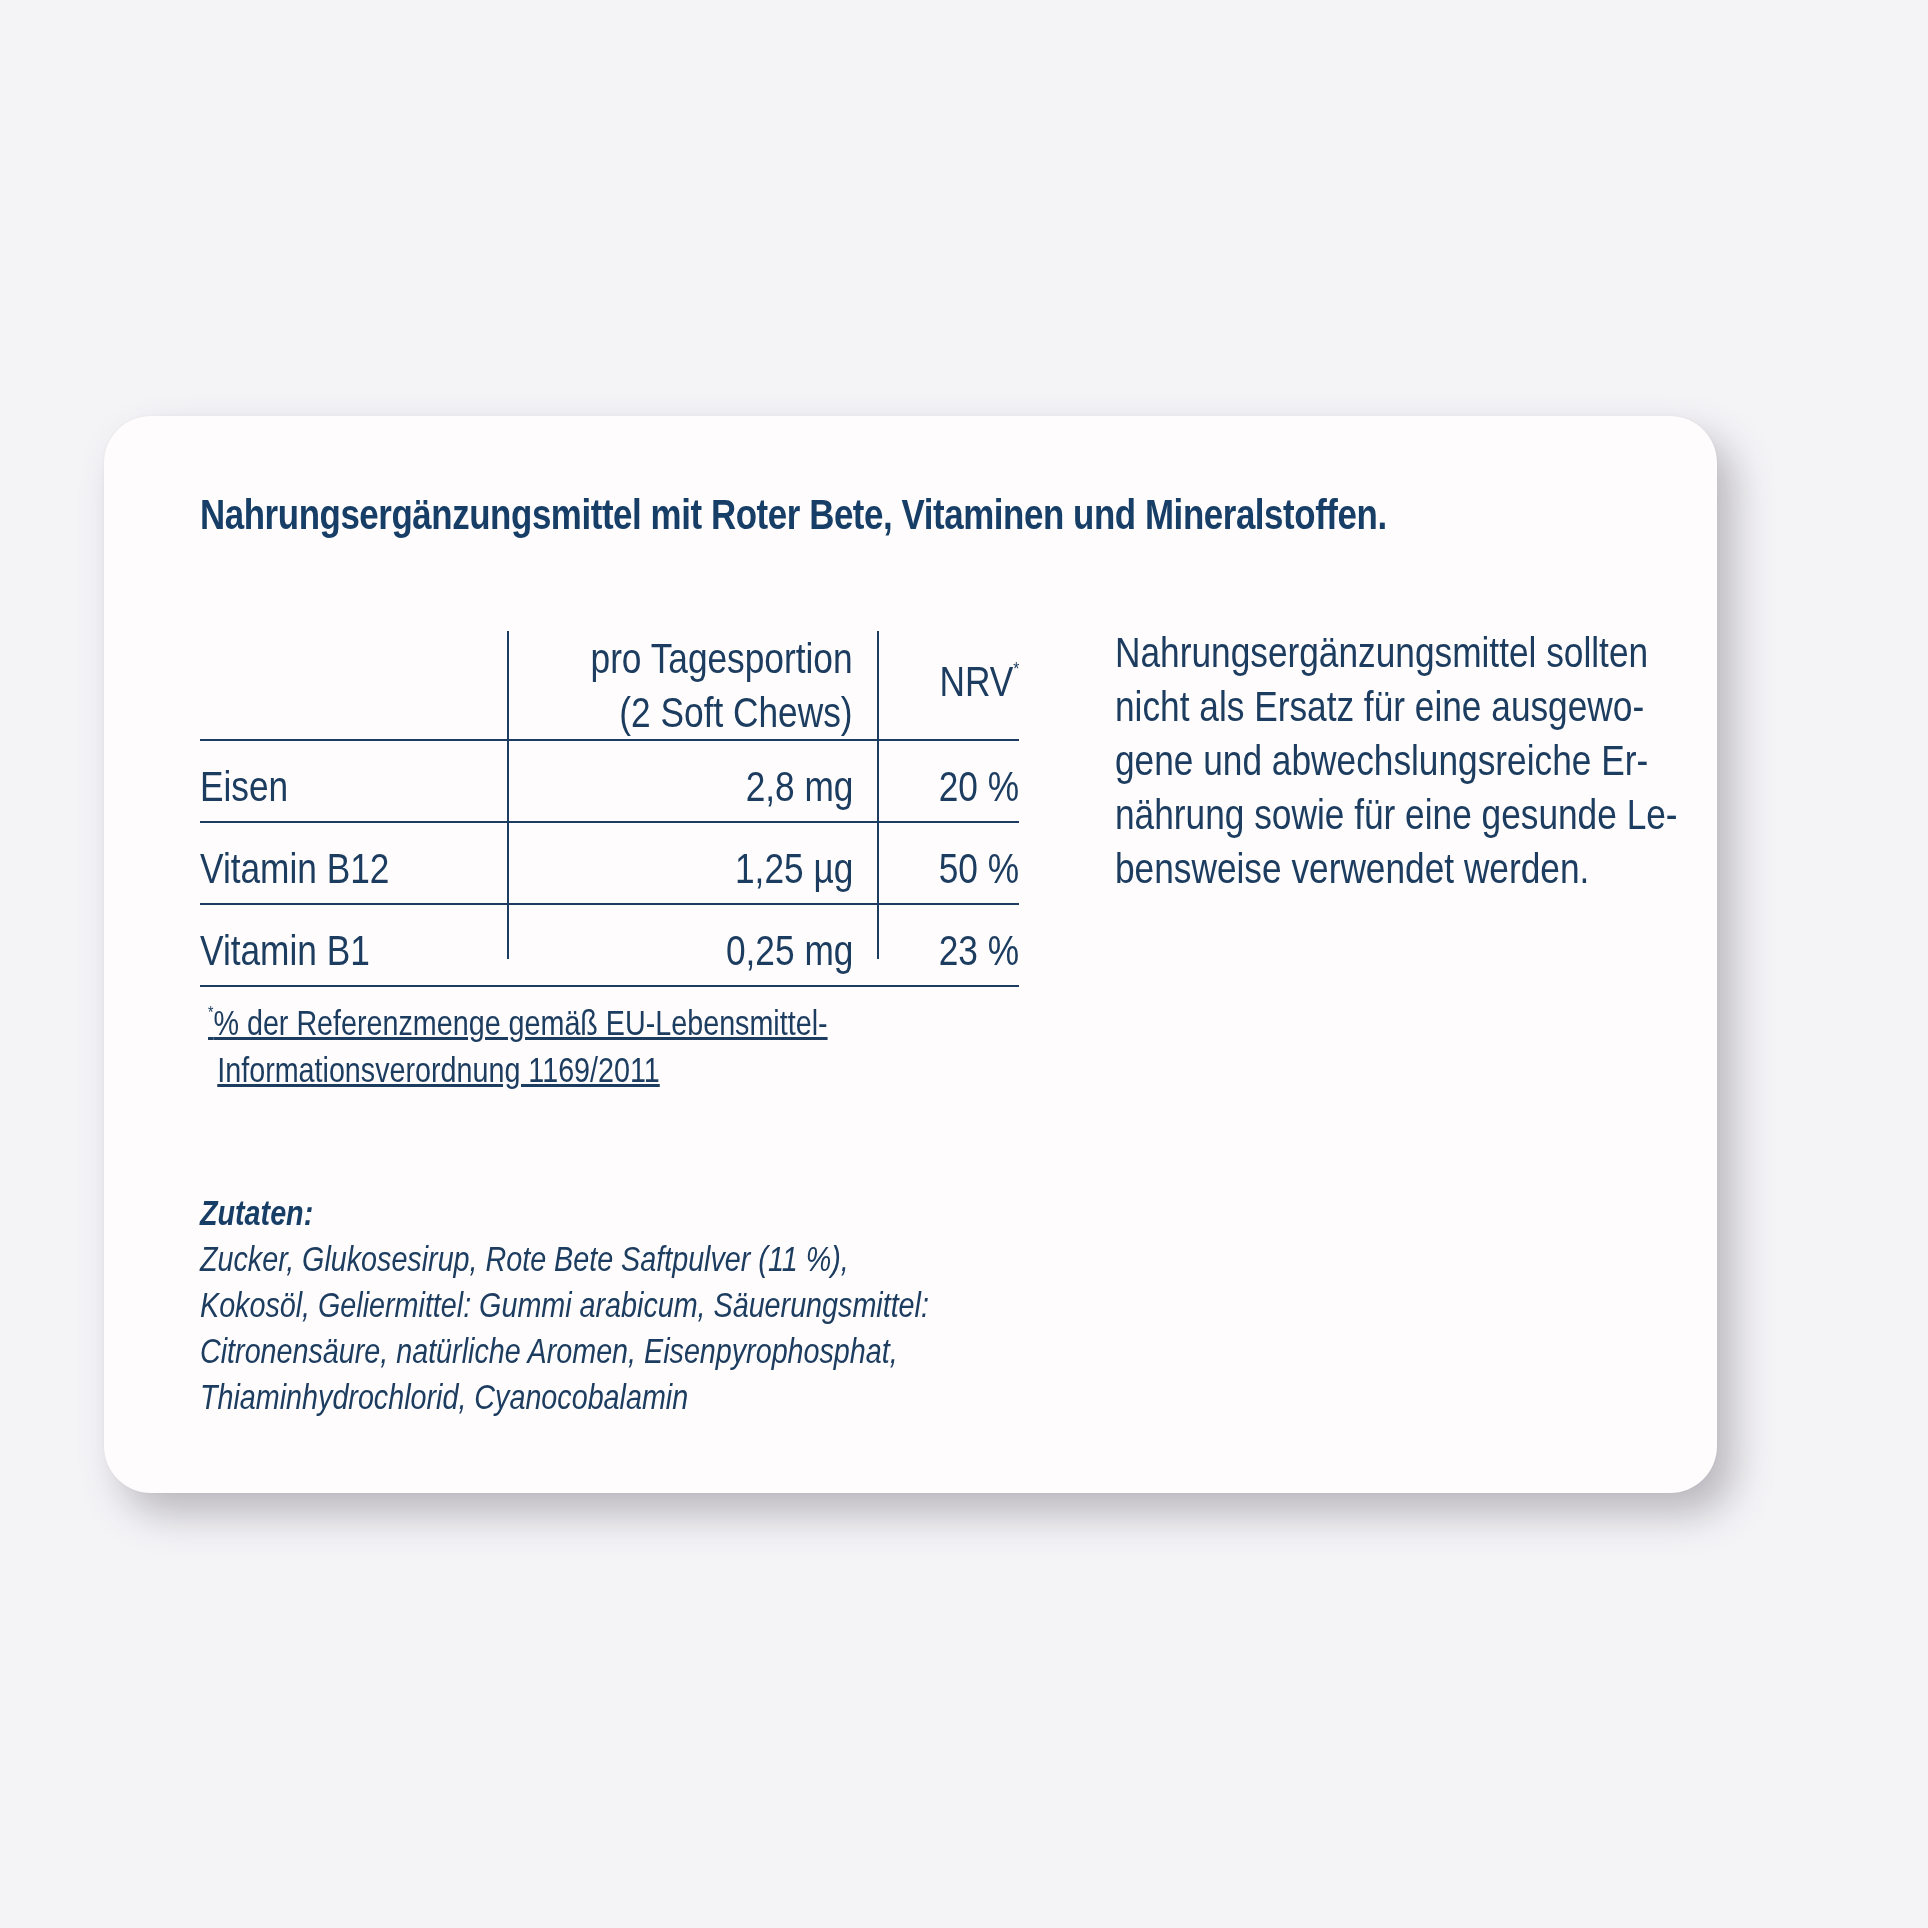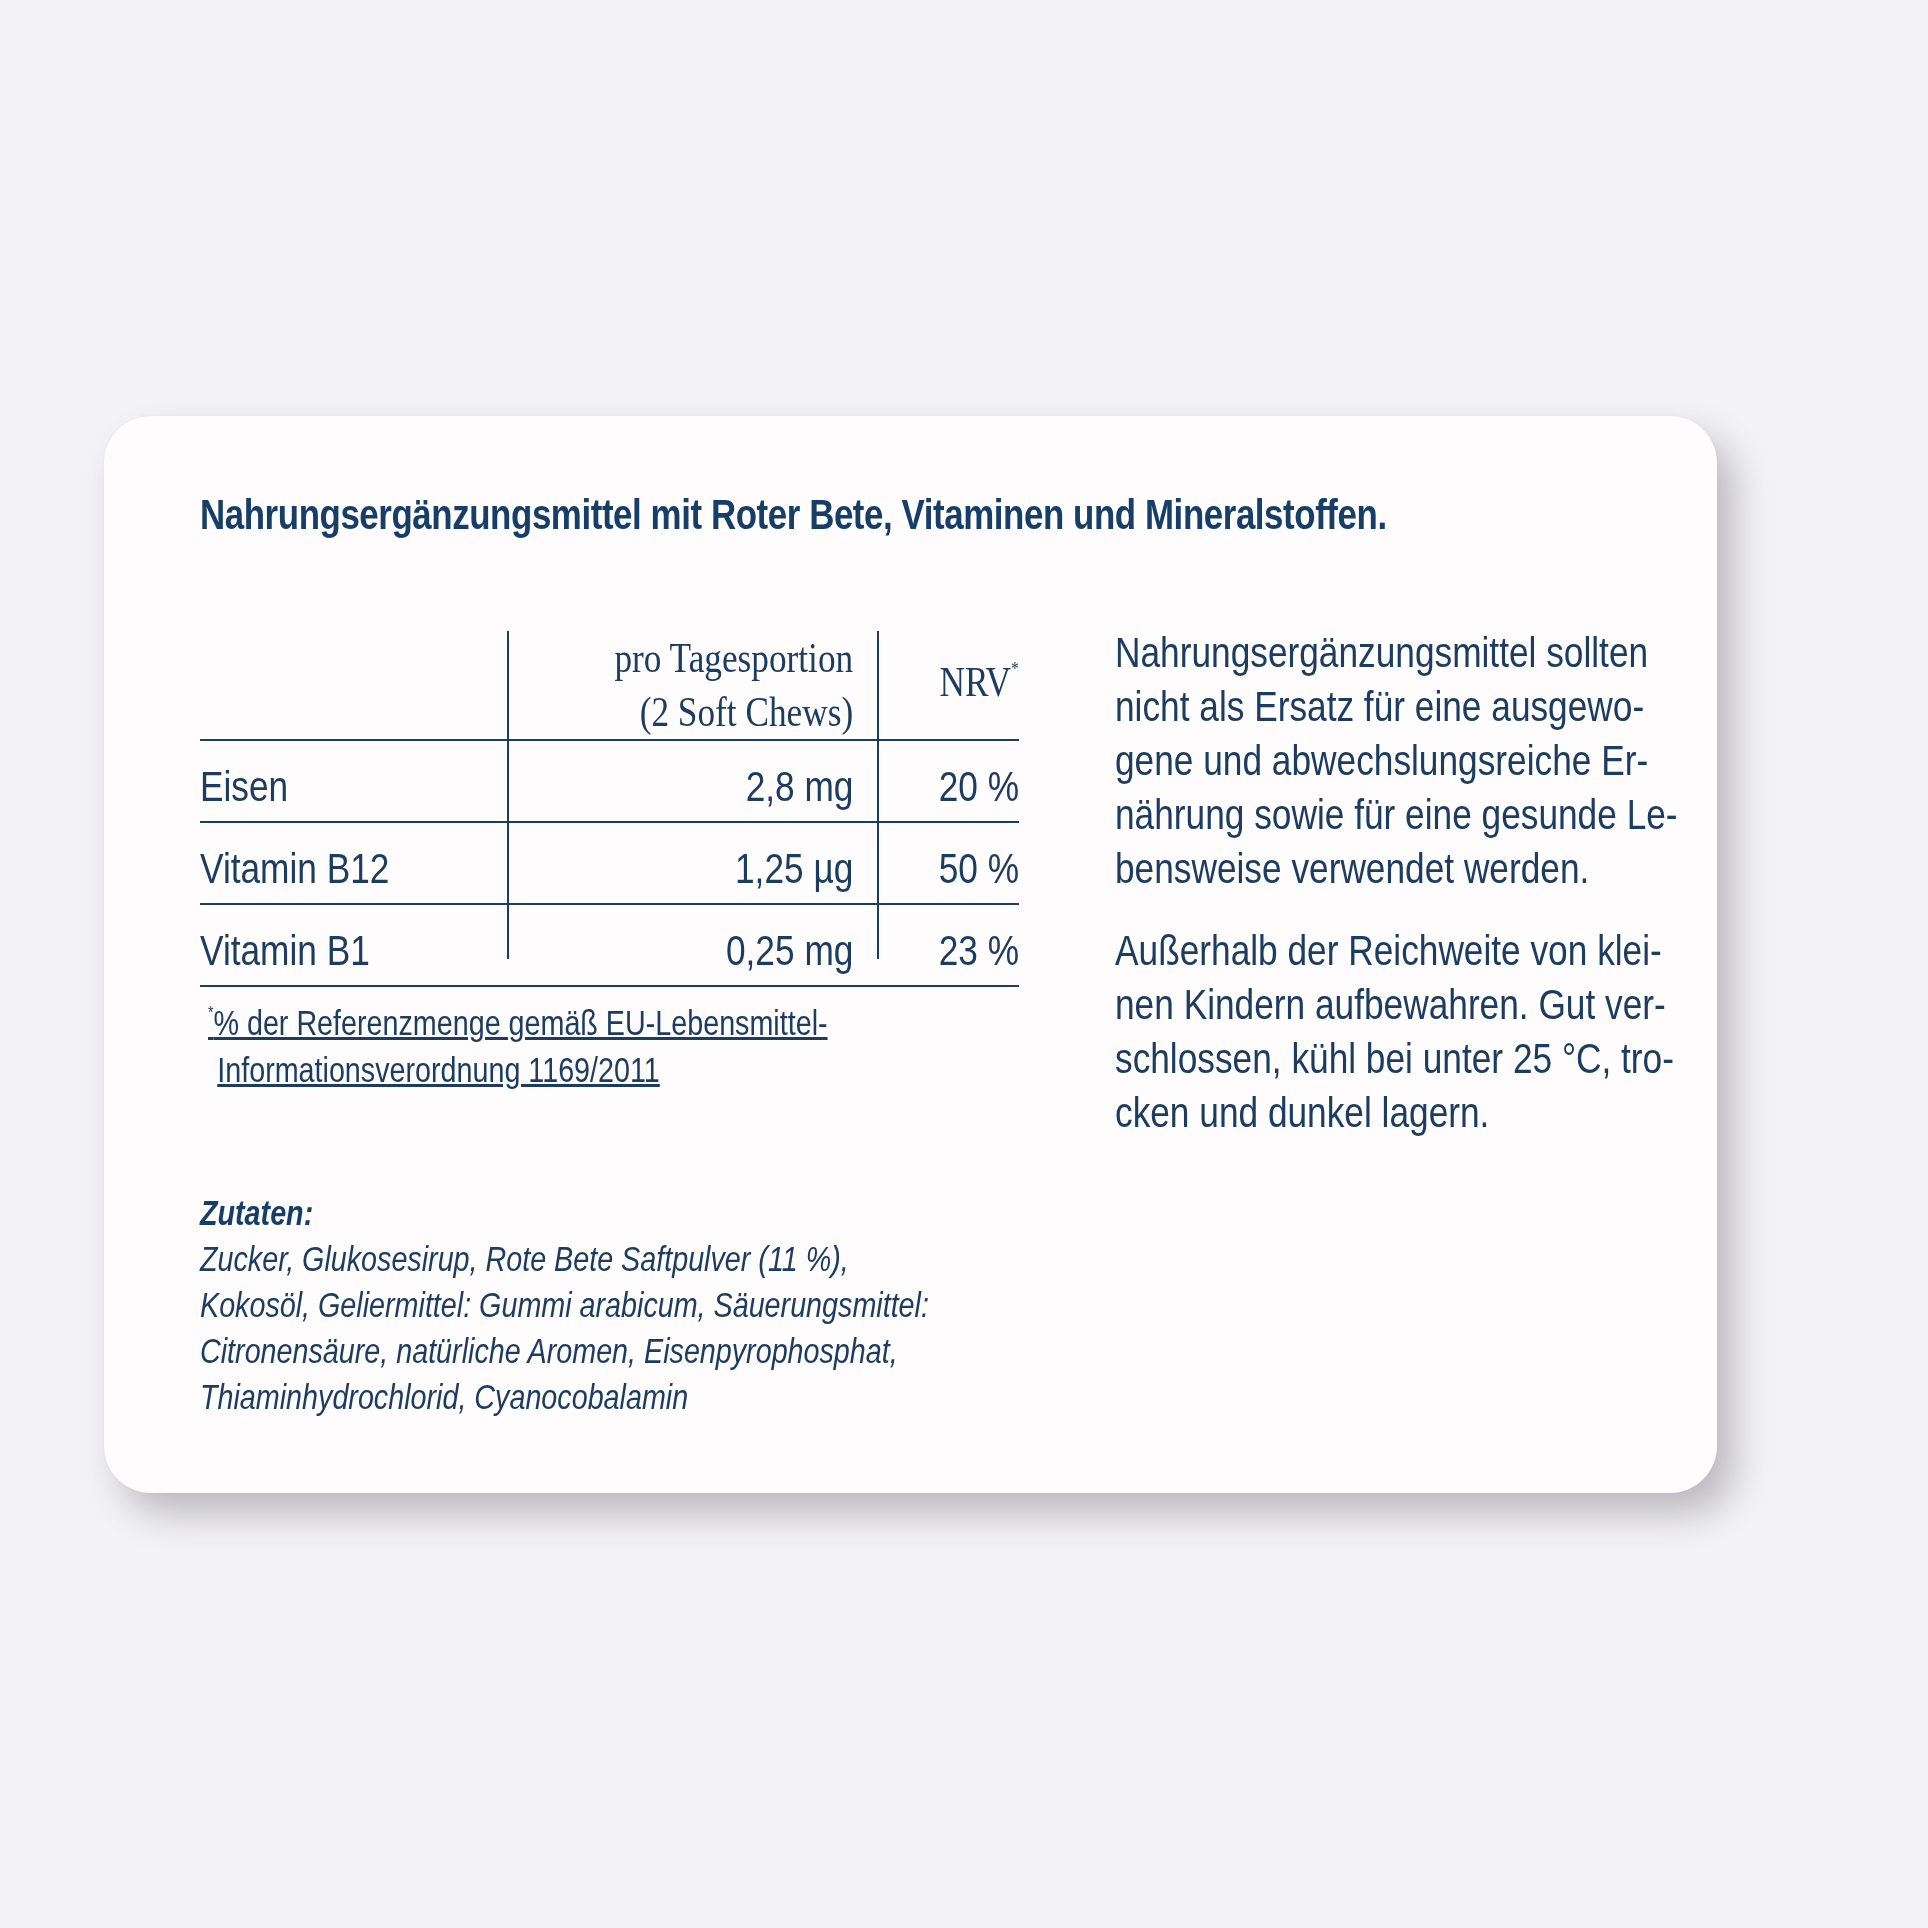--- a/index.html
+++ b/index.html
@@ -36,21 +36,20 @@
     
     .table {
       position: absolute;
       left: 96px; top: 215px;
       width: 819px;
     }
     .thead {
       position: relative;
       height: 108px;
       border-bottom: 2.8px solid #1d3d60;
-      font-family: Liberation Serif, serif;
     }
     .vline {
       position: absolute; top: 0; bottom: -220px;
       width: 1.9px; background: #1d3d60;
     }
     .vline.v1 { left: 307px; }
     .vline.v2 { left: 677px; }
     .th-portion {
       position: absolute;
       right: 166px; top: 0;
@@ -152,22 +151,16 @@
   </div>
 
   <div class="right-col">
     <p>
       <span class="cond" style="display:block">Nahrungsergänzungsmittel sollten</span>
       <span class="cond" style="display:block">nicht als Ersatz für eine ausgewo-</span>
       <span class="cond" style="display:block">gene und abwechslungsreiche Er-</span>
       <span class="cond" style="display:block">nährung sowie für eine gesunde Le-</span>
       <span class="cond" style="display:block">bensweise verwendet werden.</span>
     </p>
-    <p>
-      <span class="cond" style="display:block">Außerhalb der Reichweite von klei-</span>
-      <span class="cond" style="display:block">nen Kindern aufbewahren. Gut ver-</span>
-      <span class="cond" style="display:block">schlossen, kühl bei unter 25 °C, tro-</span>
-      <span class="cond" style="display:block">cken und dunkel lagern.</span>
-    </p>
   </div>
 
 </div>
 
 
 </body></html>

